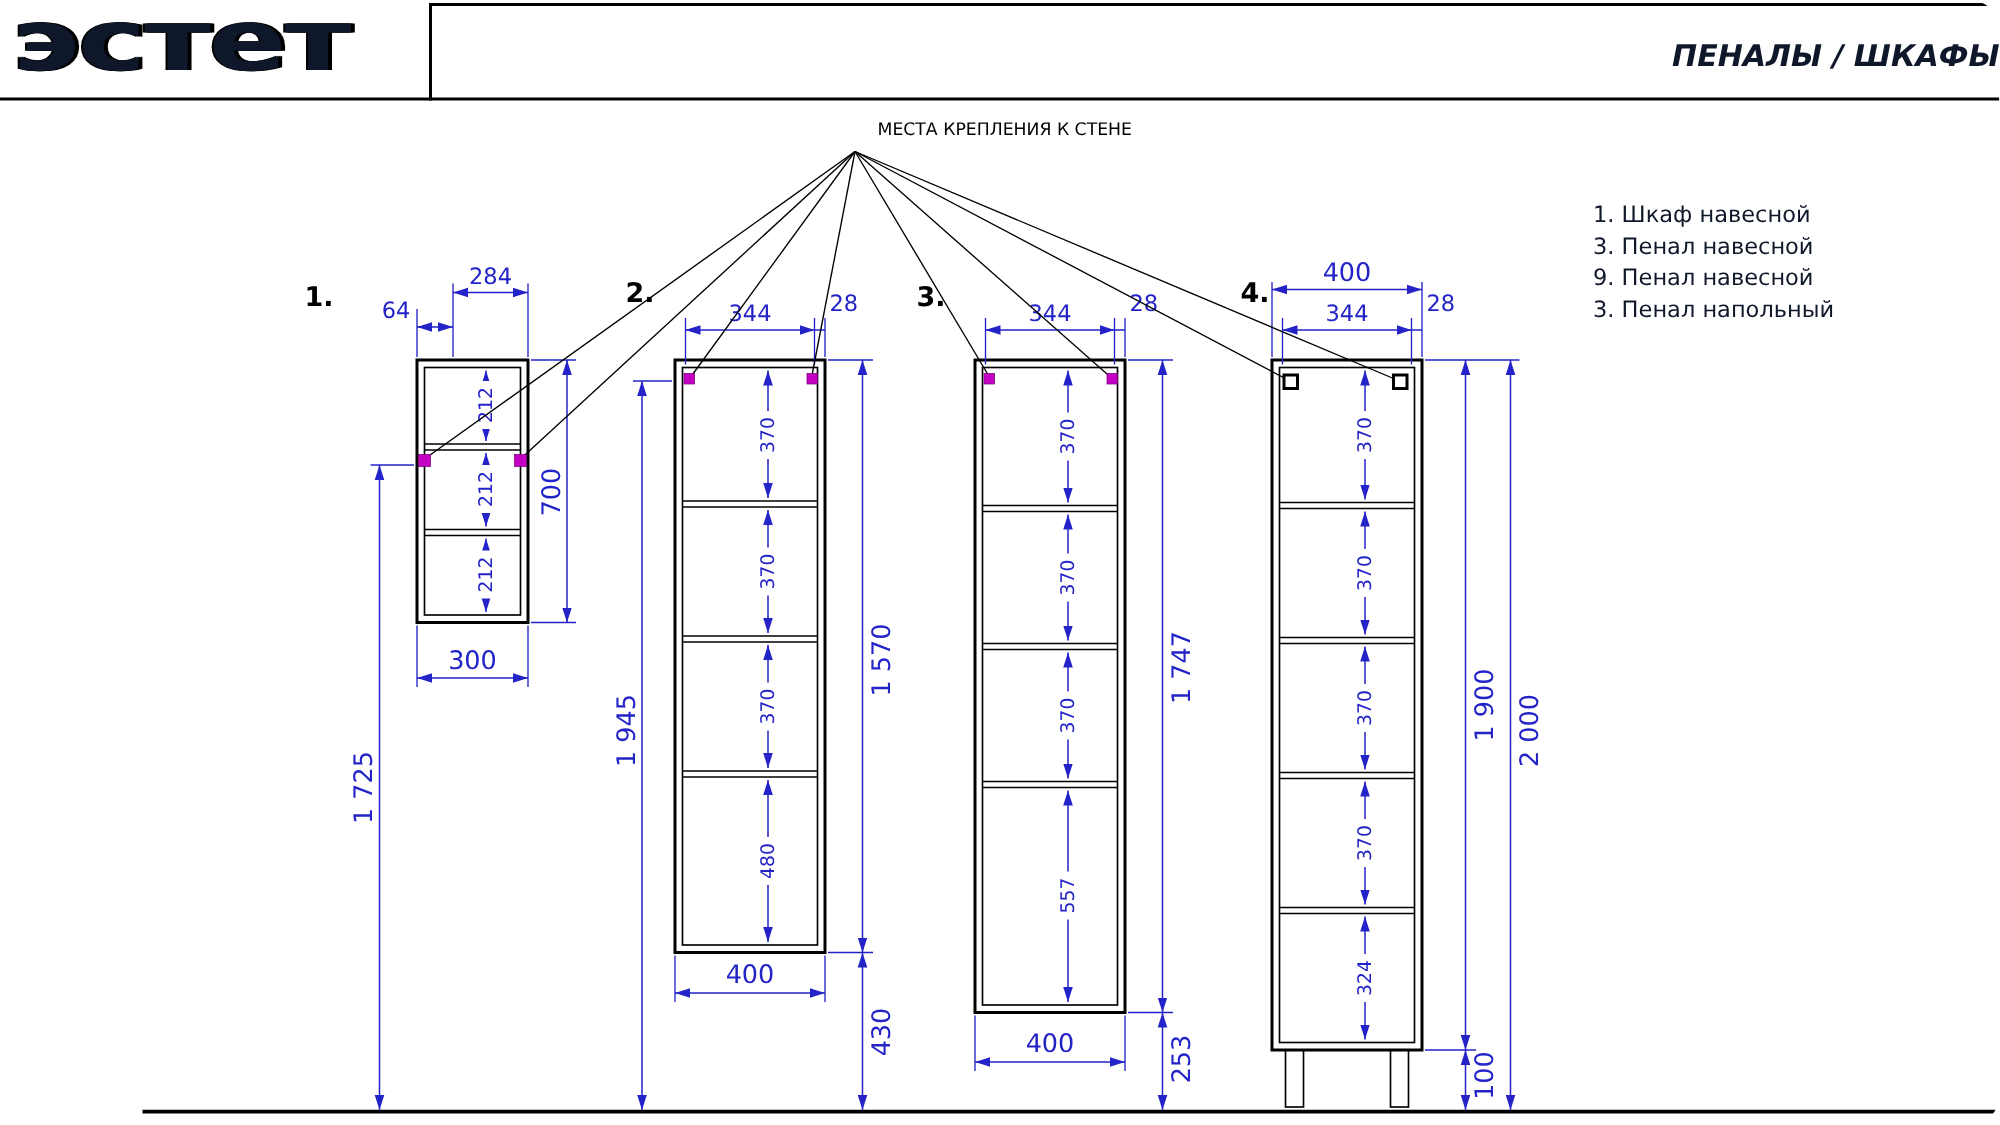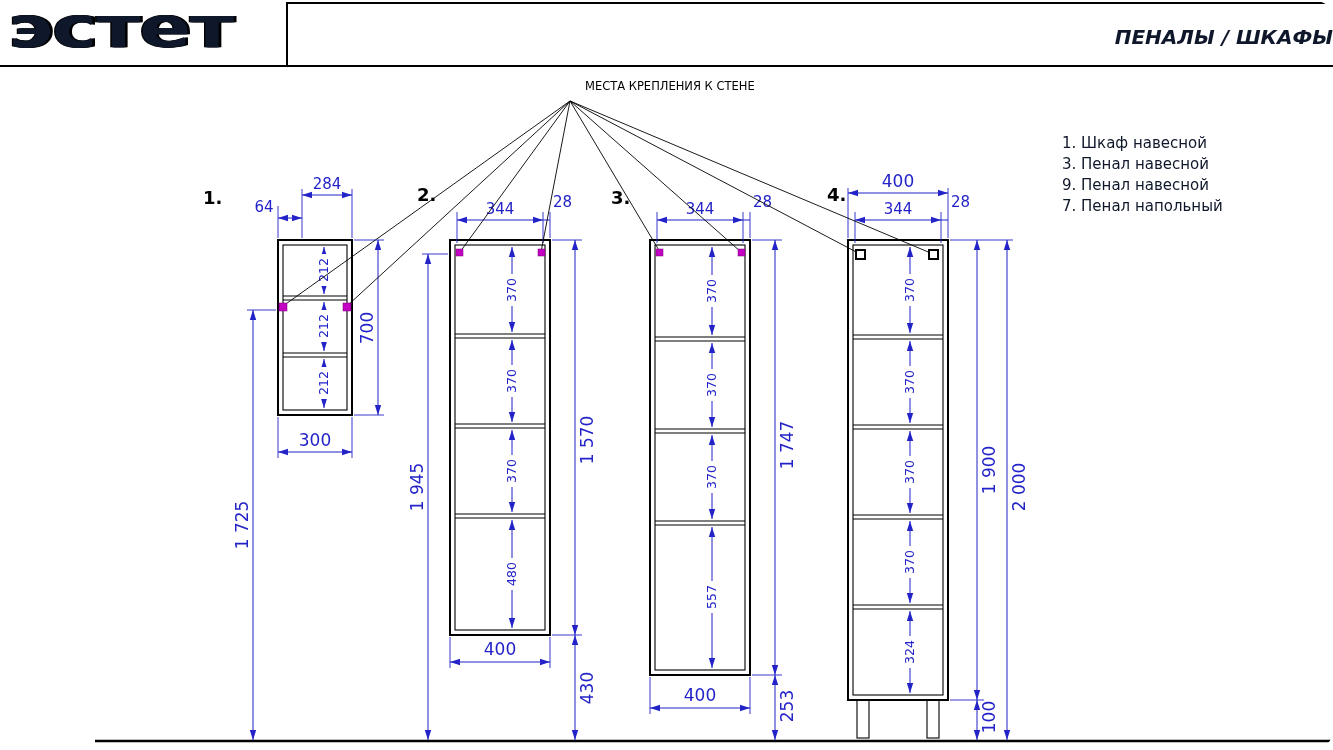--- a/index.html
+++ b/index.html
@@ -41,21 +41,21 @@
     <div class="hline-top"></div>
     <div class="hvline"></div>
     <div class="hline-bottom"></div>
     <div class="title">ПЕНАЛЫ / ШКАФЫ</div>
   </div>
 
   <div class="legend">
     <div>1. Шкаф навесной</div>
     <div>3. Пенал навесной</div>
     <div>9. Пенал навесной</div>
-    <div>7. Пенал напольный</div>
+    <div>3. Пенал напольный</div>
   </div>
 
   <svg class="draw" width="1333" height="750" viewBox="0 0 1333 750">
     <defs>
       <marker id="arr" viewBox="0 0 10 10" refX="10" refY="5" markerWidth="10" markerHeight="10" orient="auto-start-reverse">
         <path d="M0,1.8 L10,5 L0,8.2 Z" fill="#2323c8"></path>
       </marker>
     </defs>
 
     <line x1="95" y1="741" x2="1333" y2="741" stroke="#000" stroke-width="2.5"></line>

